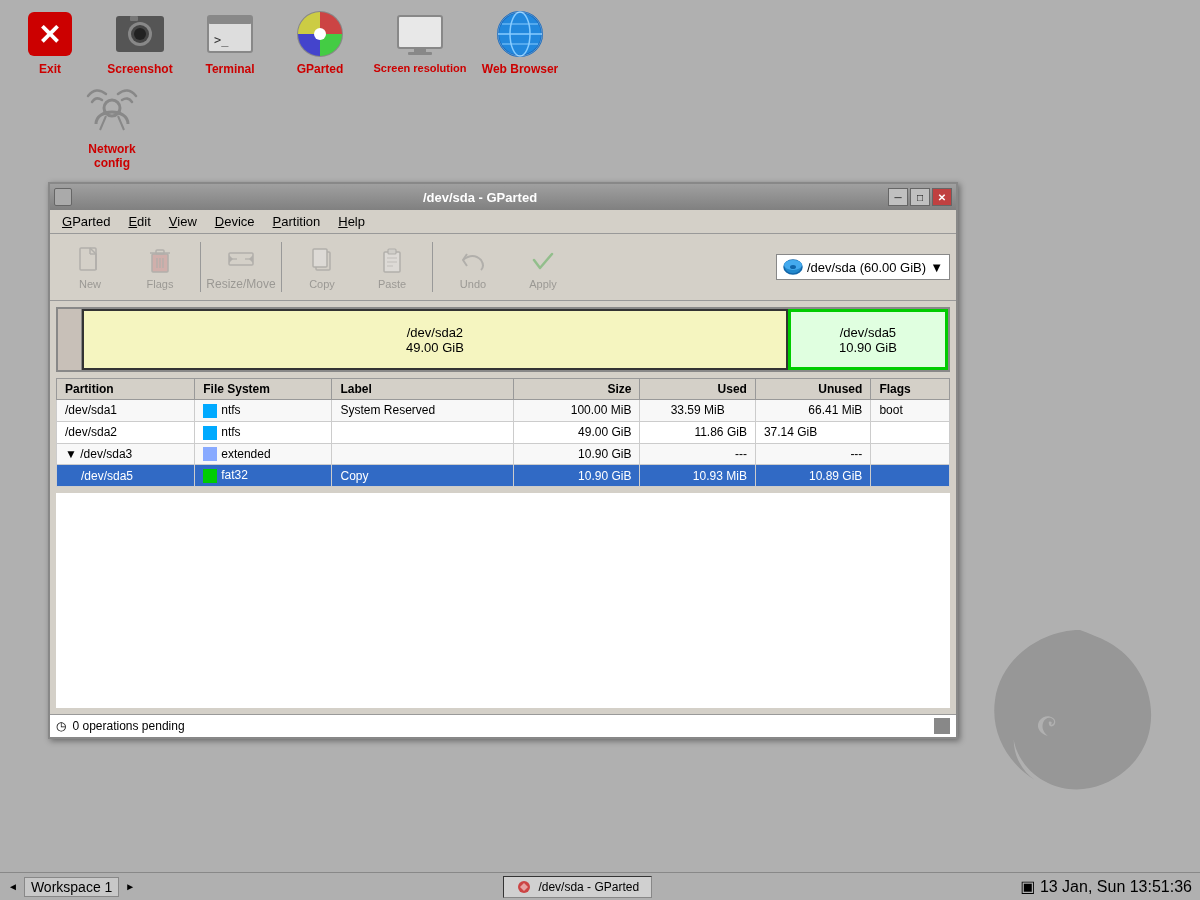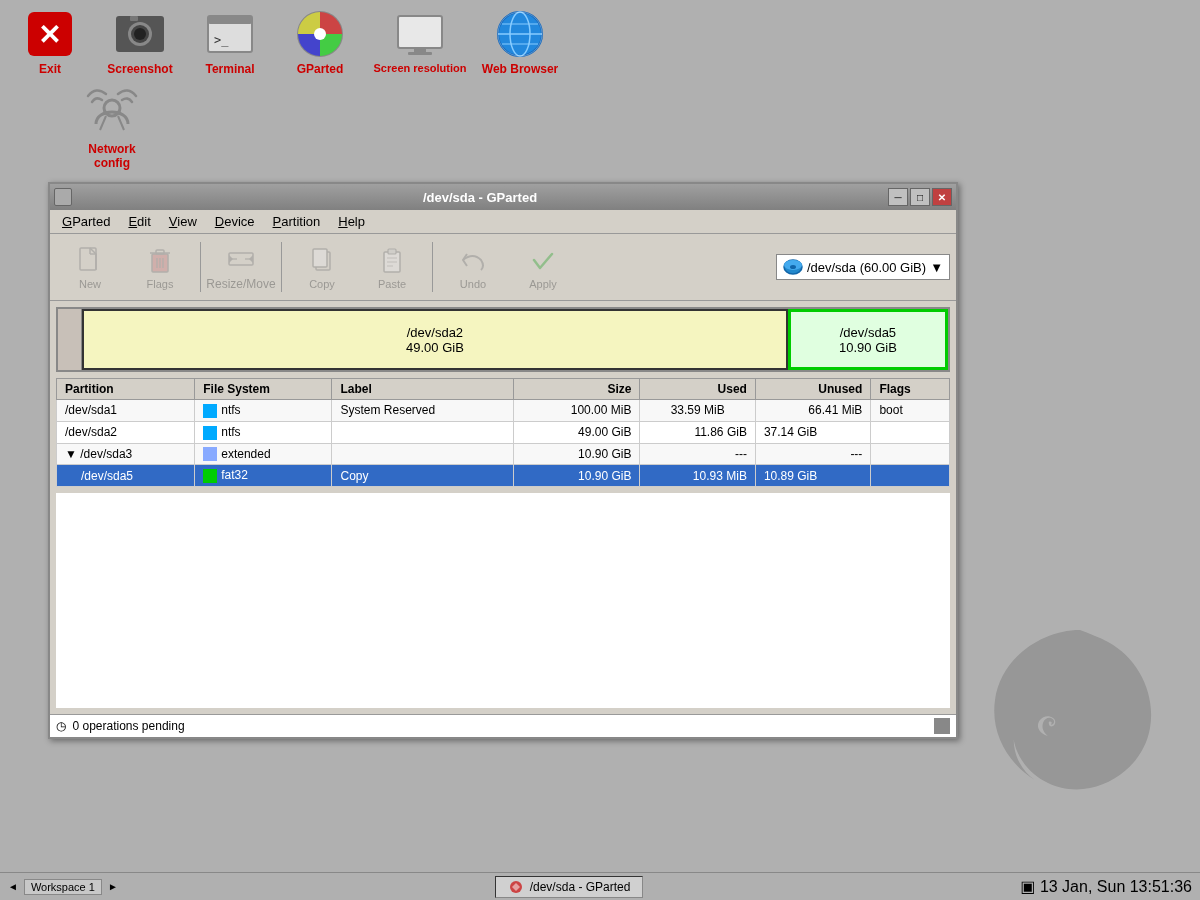--- a/index.html
+++ b/index.html
@@ -273,21 +273,21 @@
     }
     .taskbar-left {
       display: flex;
       align-items: center;
       gap: 6px;
     }
     .workspace-btn {
       background: #c8c8c8;
       border: 1px solid #888;
       padding: 1px 6px;
-      font-size: 11px;
+      font-size: 14px;
       cursor: pointer;
     }
     .taskbar-arrow {
       font-size: 10px;
       cursor: pointer;
     }
     .taskbar-center {
       flex: 1;
       display: flex;
       justify-content: center;
@@ -597,21 +597,21 @@
           <td style="text-align:right">---</td>
           <td></td>
         </tr>
 
         <tr class="selected">
           <td style="padding-left:24px">/dev/sda5</td>
           <td><span class="fs-badge fs-fat32"></span>fat32</td>
           <td>Copy</td>
           <td style="text-align:right">10.90 GiB</td>
           <td style="text-align:right">10.93 MiB</td>
-          <td style="text-align:left">10.89 GiB</td>
+          <td style="text-align:right">10.89 GiB</td>
           <td></td>
         </tr>
       </tbody>
     </table>
   </div>
 
   <div style="height: 215px; background: white; margin: 0 6px 6px 6px;"></div>
 
   <div class="status-bar">
     <span>◷</span>

